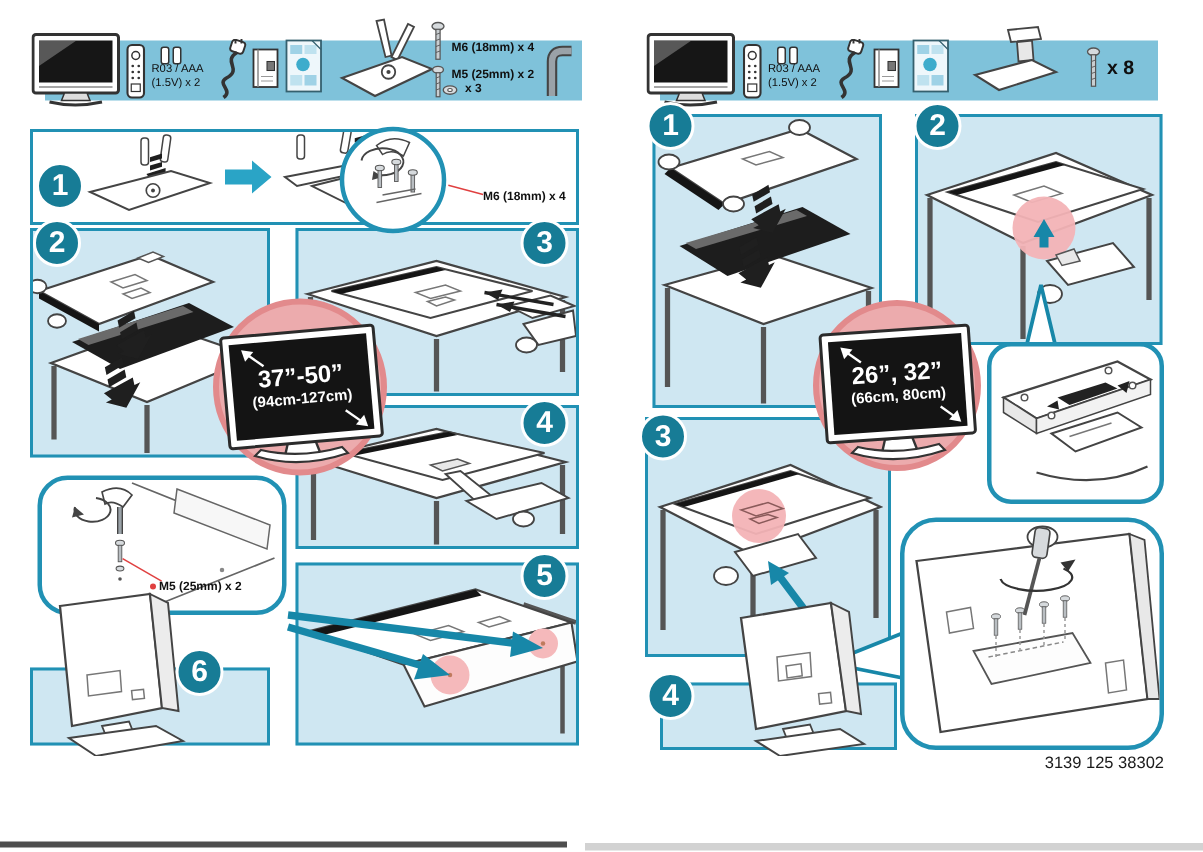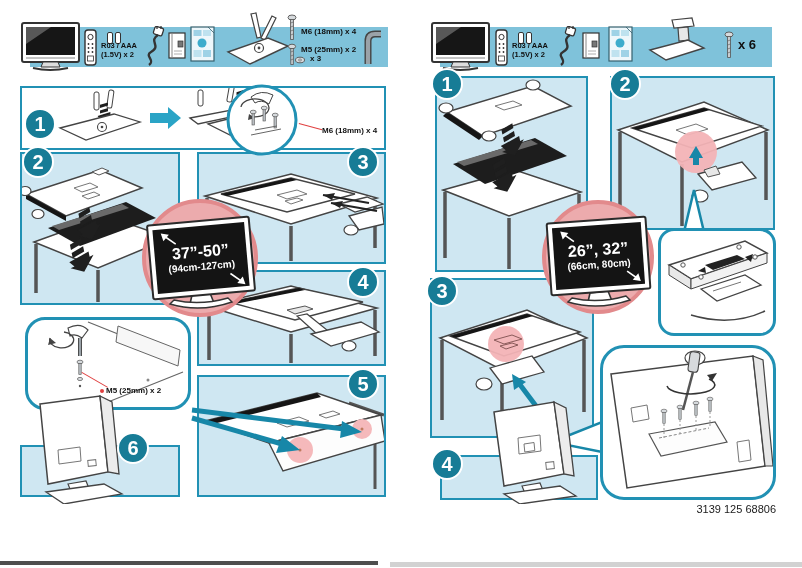--- a/index.html
+++ b/index.html
@@ -8,21 +8,21 @@
   .abs{position:absolute;}
   .strip{position:absolute;background:#7fc2da;z-index:1;}
   .panel{position:absolute;border:2px solid #2191b4;box-sizing:border-box;z-index:1;}
   .panel.blue{background:#cfe7f2;}
   .panel.white{background:#ffffff;}
   .detail{position:absolute;background:#ffffff;border:3px solid #2191b4;box-sizing:border-box;z-index:4;}
   .bubble{position:absolute;width:32px;height:32px;border-radius:50%;background:#177c96;
           border:2px solid #ffffff;box-sizing:border-box;color:#fff;font-weight:bold;font-size:20px;
           display:flex;align-items:center;justify-content:center;z-index:8;}
   .lbl{position:absolute;font-weight:bold;font-size:8px;color:#101010;white-space:nowrap;z-index:8;}
-  .batlbl{position:absolute;font-weight:bold;font-size:7.5px;line-height:9px;color:#101010;white-space:nowrap;z-index:2;}
+  .batlbl{position:absolute;font-weight:normal;font-size:7.5px;line-height:9px;color:#101010;white-space:nowrap;z-index:2;}
   .redline{position:absolute;border-top:1.5px solid #e04040;transform-origin:left top;z-index:8;}
   .reddot{position:absolute;width:4px;height:4px;border-radius:50%;background:#e04040;z-index:8;}
   .bat{display:inline-block;width:4px;height:10px;border:1px solid #333;border-radius:2px;background:#fff;margin-right:2px;}
   .badge{position:absolute;z-index:6;}
   .badge-tv{position:absolute;background:#fff;border:2px solid #2b2b2b;border-radius:3px;box-sizing:border-box;}
   .badge-screen{position:absolute;left:4px;top:4px;right:4px;bottom:4px;background:#141414;
                 display:flex;flex-direction:column;align-items:center;justify-content:center;color:#fff;}
   .badge-l1{font-weight:bold;font-size:16px;line-height:18px;}
   .badge-l2{font-weight:bold;font-size:10px;line-height:12px;}
   svg{display:block;}
@@ -353,21 +353,21 @@
     <path d="M6,34 L44,24 L60,32 L22,44 Z" fill="#fff" stroke="#444" stroke-width="1.4"></path>
   </svg>
   <svg class="abs" style="left:724px;top:31px;z-index:2" width="10" height="30">
     <ellipse cx="5" cy="3.5" rx="4" ry="2.5" fill="#d6dadd" stroke="#555" stroke-width="0.9"></ellipse>
     <rect x="3.6" y="5.5" width="2.8" height="21" fill="#c9ced1" stroke="#555" stroke-width="0.8"></rect>
     <line x1="3.6" y1="10" x2="6.4" y2="9" stroke="#555" stroke-width="0.6"></line>
     <line x1="3.6" y1="14" x2="6.4" y2="13" stroke="#555" stroke-width="0.6"></line>
     <line x1="3.6" y1="18" x2="6.4" y2="17" stroke="#555" stroke-width="0.6"></line>
     <line x1="3.6" y1="22" x2="6.4" y2="21" stroke="#555" stroke-width="0.6"></line>
   </svg>
-  <div class="lbl" style="left:738px;top:37px;font-size:13px">x 6</div>
+  <div class="lbl" style="left:738px;top:37px;font-size:13px">x 8</div>
 
   <div class="panel blue" style="left:435px;top:76px;width:153px;height:196px">
     <svg class="scene" width="149" height="192">
       <path d="M6,112 L78,92 L144,114 L72,138 Z" fill="#fff" stroke="#444" stroke-width="1.5"></path>
       <path d="M8,114 V180 M72,140 V191 M142,116 V176" stroke="#555" stroke-width="3.5" fill="none"></path>
       <path d="M16,86 L98,60 L130,78 L48,106 Z" fill="#1d1d1d"></path>
       <path d="M20,84 L94,62 L101,66 L27,88 Z" fill="#6a6a6a"></path>
       <path d="M10,34 L96,8 L134,28 L46,58 Z" fill="#fff" stroke="#444" stroke-width="1.5"></path>
       <path d="M10,34 L46,58 L42,62 L6,38 Z" fill="#151515"></path>
       <path d="M58,28 l18,-5 9,4 -18,5 z" fill="none" stroke="#777"></path>
@@ -504,18 +504,18 @@
             <polygon points="8,4 16,6 10,12" fill="#fff"></polygon>
           <path d="M72,48 L83,57" stroke="#fff" stroke-width="1.6"></path>
             <polygon points="85,59 77,57 83,51" fill="#fff"></polygon>
         </svg>
         <div class="badge-l1">26”, 32”</div>
         <div class="badge-l2">(66cm, 80cm)</div>
       </div>
     </div>
   </div>
 
-  <div class="partnum" style="left:670px;top:503px;width:106px">3139 125 68806</div>
+  <div class="partnum" style="left:670px;top:503px;width:106px">3139 125 38302</div>
 
   <div class="bar" style="left:0;top:561px;width:378px;height:4px;background:#4e4e4e"></div>
   <div class="bar" style="left:390px;top:562px;width:412px;height:5px;background:#d2d2d2"></div>
 
 </div>
 
 </body></html>

